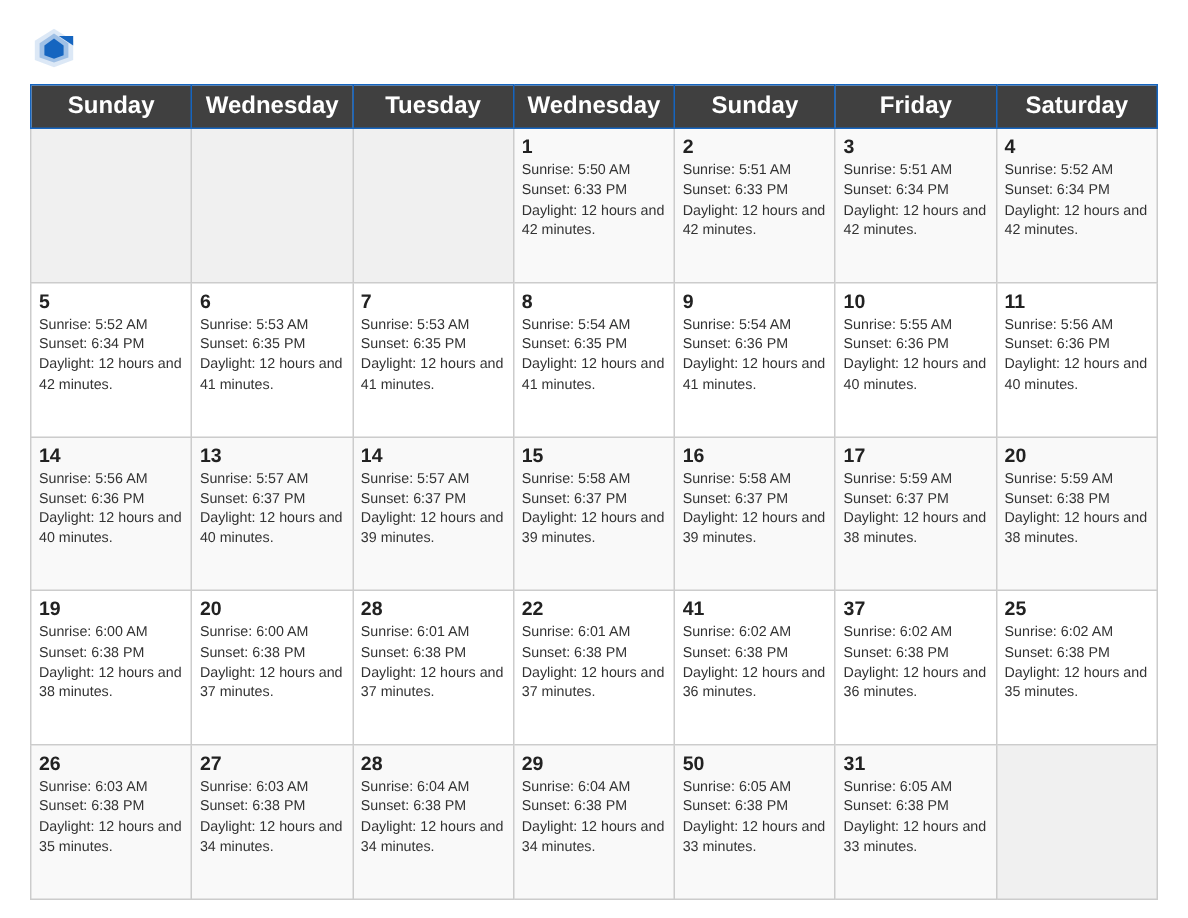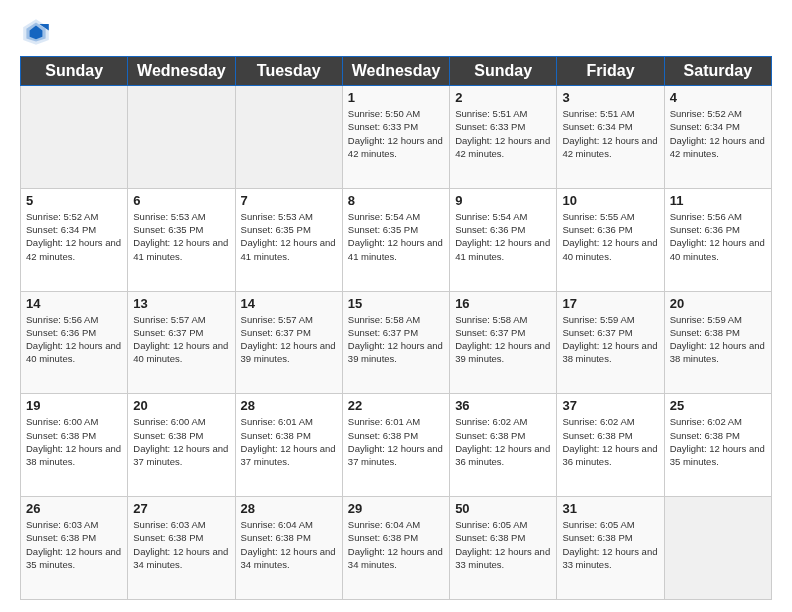--- a/index.html
+++ b/index.html
@@ -233,21 +233,21 @@
           </td>
           <td>
             <div class="day-number">28</div>
             <div class="day-info">Sunrise: 6:01 AM<br>Sunset: 6:38 PM<br>Daylight: 12 hours and 37 minutes.</div>
           </td>
           <td>
             <div class="day-number">22</div>
             <div class="day-info">Sunrise: 6:01 AM<br>Sunset: 6:38 PM<br>Daylight: 12 hours and 37 minutes.</div>
           </td>
           <td>
-            <div class="day-number">36</div>
+            <div class="day-number">41</div>
             <div class="day-info">Sunrise: 6:02 AM<br>Sunset: 6:38 PM<br>Daylight: 12 hours and 36 minutes.</div>
           </td>
           <td>
             <div class="day-number">37</div>
             <div class="day-info">Sunrise: 6:02 AM<br>Sunset: 6:38 PM<br>Daylight: 12 hours and 36 minutes.</div>
           </td>
           <td>
             <div class="day-number">25</div>
             <div class="day-info">Sunrise: 6:02 AM<br>Sunset: 6:38 PM<br>Daylight: 12 hours and 35 minutes.</div>
           </td>

